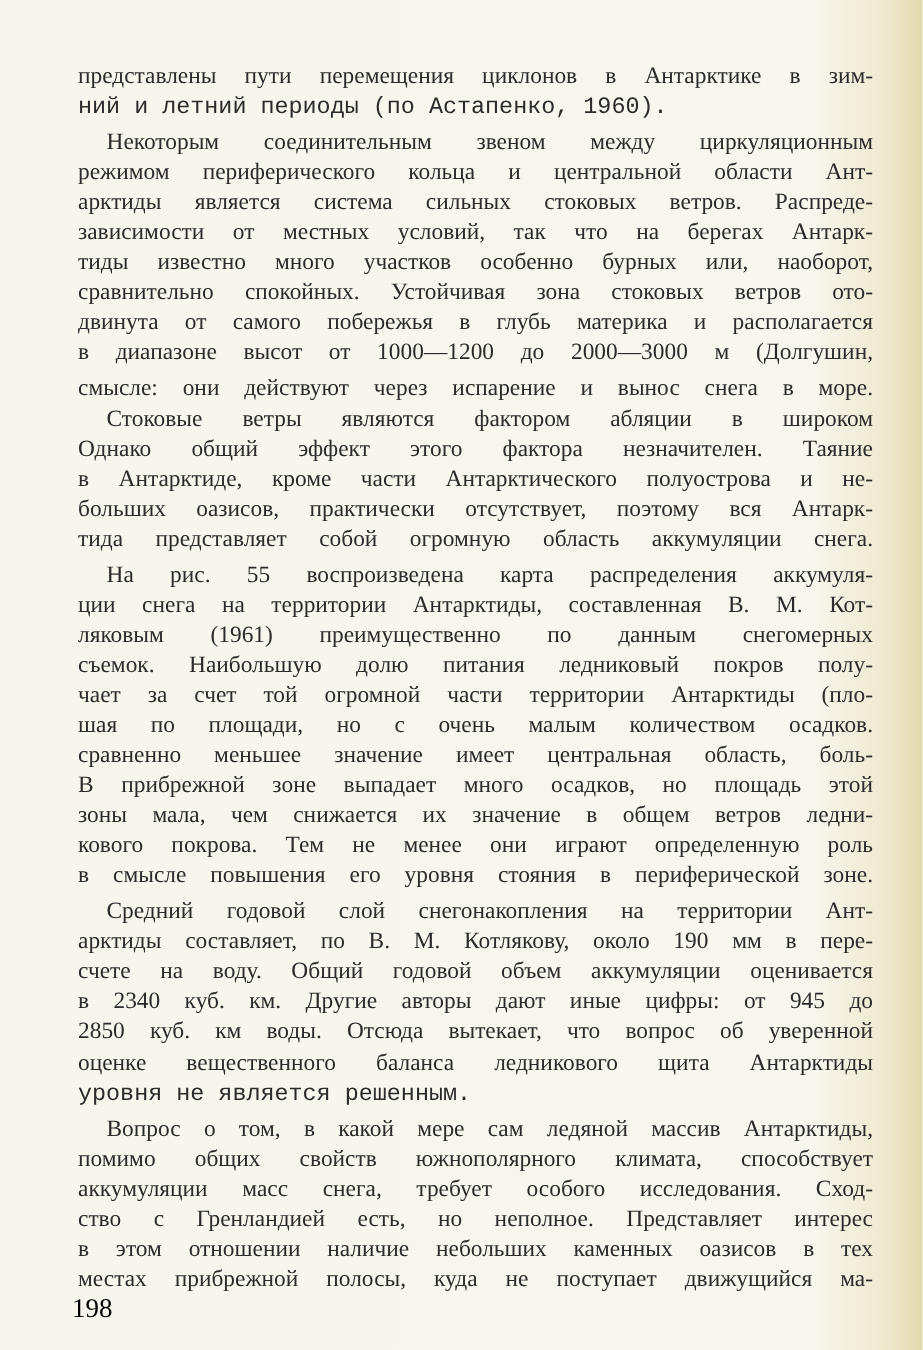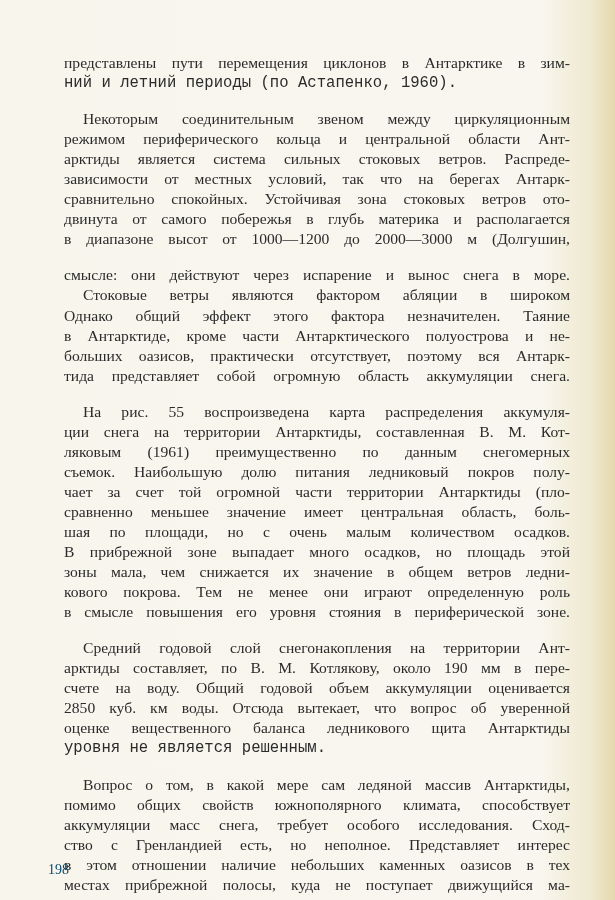--- a/index.html
+++ b/index.html
@@ -12,68 +12,70 @@
       position: absolute; left: 48px; top: 37px; width: 538px;
       font-family: "Liberation Serif", serif;
       font-size: 15.6px;
       line-height: 20.05px;
       color: #2b2b2b;
       text-align: justify;
     }
     .line { display: block; white-space: nowrap; text-align: justify; text-align-last: justify; height: 20.05px; }
     .line.last { text-align-last: left; font-family: Liberation Mono, monospace; }
     .line.indent { text-indent: 19px; }
-    .para { margin: 16px; }
+    .para { margin: 4px; }
     .page-number {
       position: absolute; left: 48px; top: 862px;
-      font-family: "Liberation Serif", serif; font-size: 14px; color: #0c4a6e;
+      font-family: "Liberation Serif", serif; font-size: 18px; color: #000000;
     }
   </style>
 </head>
 <body>
 
 <div class="page">
   <div class="para">
     <span class="line">представлены пути перемещения циклонов в Антарктике в зим-</span>
     <span class="line last">ний и летний периоды (по Астапенко, 1960).</span>
   </div>
   <div class="para">
     <span class="line indent">Некоторым соединительным звеном между циркуляционным</span>
     <span class="line">режимом периферического кольца и центральной области Ант-</span>
     <span class="line">арктиды является система сильных стоковых ветров. Распреде-</span>
     <span class="line">зависимости от местных условий, так что на берегах Антарк-</span>
+    <span class="line">тиды известно много участков особенно бурных или, наоборот,</span>
     <span class="line">сравнительно спокойных. Устойчивая зона стоковых ветров ото-</span>
     <span class="line">двинута от самого побережья в глубь материка и располагается</span>
     <span class="line">в диапазоне высот от 1000—1200 до 2000—3000 м (Долгушин,</span>
   </div>
   <div class="para">
     <span class="line">смысле: они действуют через испарение и вынос снега в море.</span>
     <span class="line indent">Стоковые ветры являются фактором абляции в широком</span>
     <span class="line">Однако общий эффект этого фактора незначителен. Таяние</span>
     <span class="line">в Антарктиде, кроме части Антарктического полуострова и не-</span>
     <span class="line">больших оазисов, практически отсутствует, поэтому вся Антарк-</span>
     <span class="line">тида представляет собой огромную область аккумуляции снега.</span>
   </div>
   <div class="para">
     <span class="line indent">На рис. 55 воспроизведена карта распределения аккумуля-</span>
     <span class="line">ции снега на территории Антарктиды, составленная В. М. Кот-</span>
     <span class="line">ляковым (1961) преимущественно по данным снегомерных</span>
     <span class="line">съемок. Наибольшую долю питания ледниковый покров полу-</span>
     <span class="line">чает за счет той огромной части территории Антарктиды (пло-</span>
+    <span class="line">шая по площади, но с очень малым количеством осадков.</span>
     <span class="line">сравненно меньшее значение имеет центральная область, боль-</span>
-    <span class="line">шая по площади, но с очень малым количеством осадков.</span>
     <span class="line">В прибрежной зоне выпадает много осадков, но площадь этой</span>
     <span class="line">зоны мала, чем снижается их значение в общем ветров ледни-</span>
     <span class="line">кового покрова. Тем не менее они играют определенную роль</span>
     <span class="line">в смысле повышения его уровня стояния в периферической зоне.</span>
   </div>
   <div class="para">
     <span class="line indent">Средний годовой слой снегонакопления на территории Ант-</span>
     <span class="line">арктиды составляет, по В. М. Котлякову, около 190 мм в пере-</span>
     <span class="line">счете на воду. Общий годовой объем аккумуляции оценивается</span>
+    <span class="line">в 2340 куб. км. Другие авторы дают иные цифры: от 945 до</span>
     <span class="line">2850 куб. км воды. Отсюда вытекает, что вопрос об уверенной</span>
     <span class="line">оценке вещественного баланса ледникового щита Антарктиды</span>
     <span class="line last">уровня не является решенным.</span>
   </div>
   <div class="para" style="margin-top:4px;">
     <span class="line indent">Вопрос о том, в какой мере сам ледяной массив Антарктиды,</span>
     <span class="line">помимо общих свойств южнополярного климата, способствует</span>
     <span class="line">аккумуляции масс снега, требует особого исследования. Сход-</span>
     <span class="line">ство с Гренландией есть, но неполное. Представляет интерес</span>
     <span class="line">в этом отношении наличие небольших каменных оазисов в тех</span>

